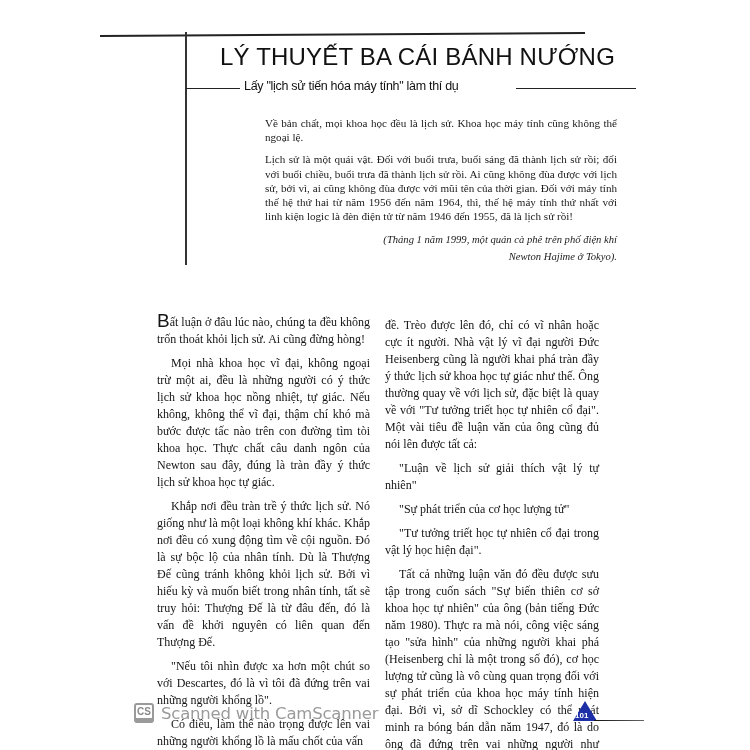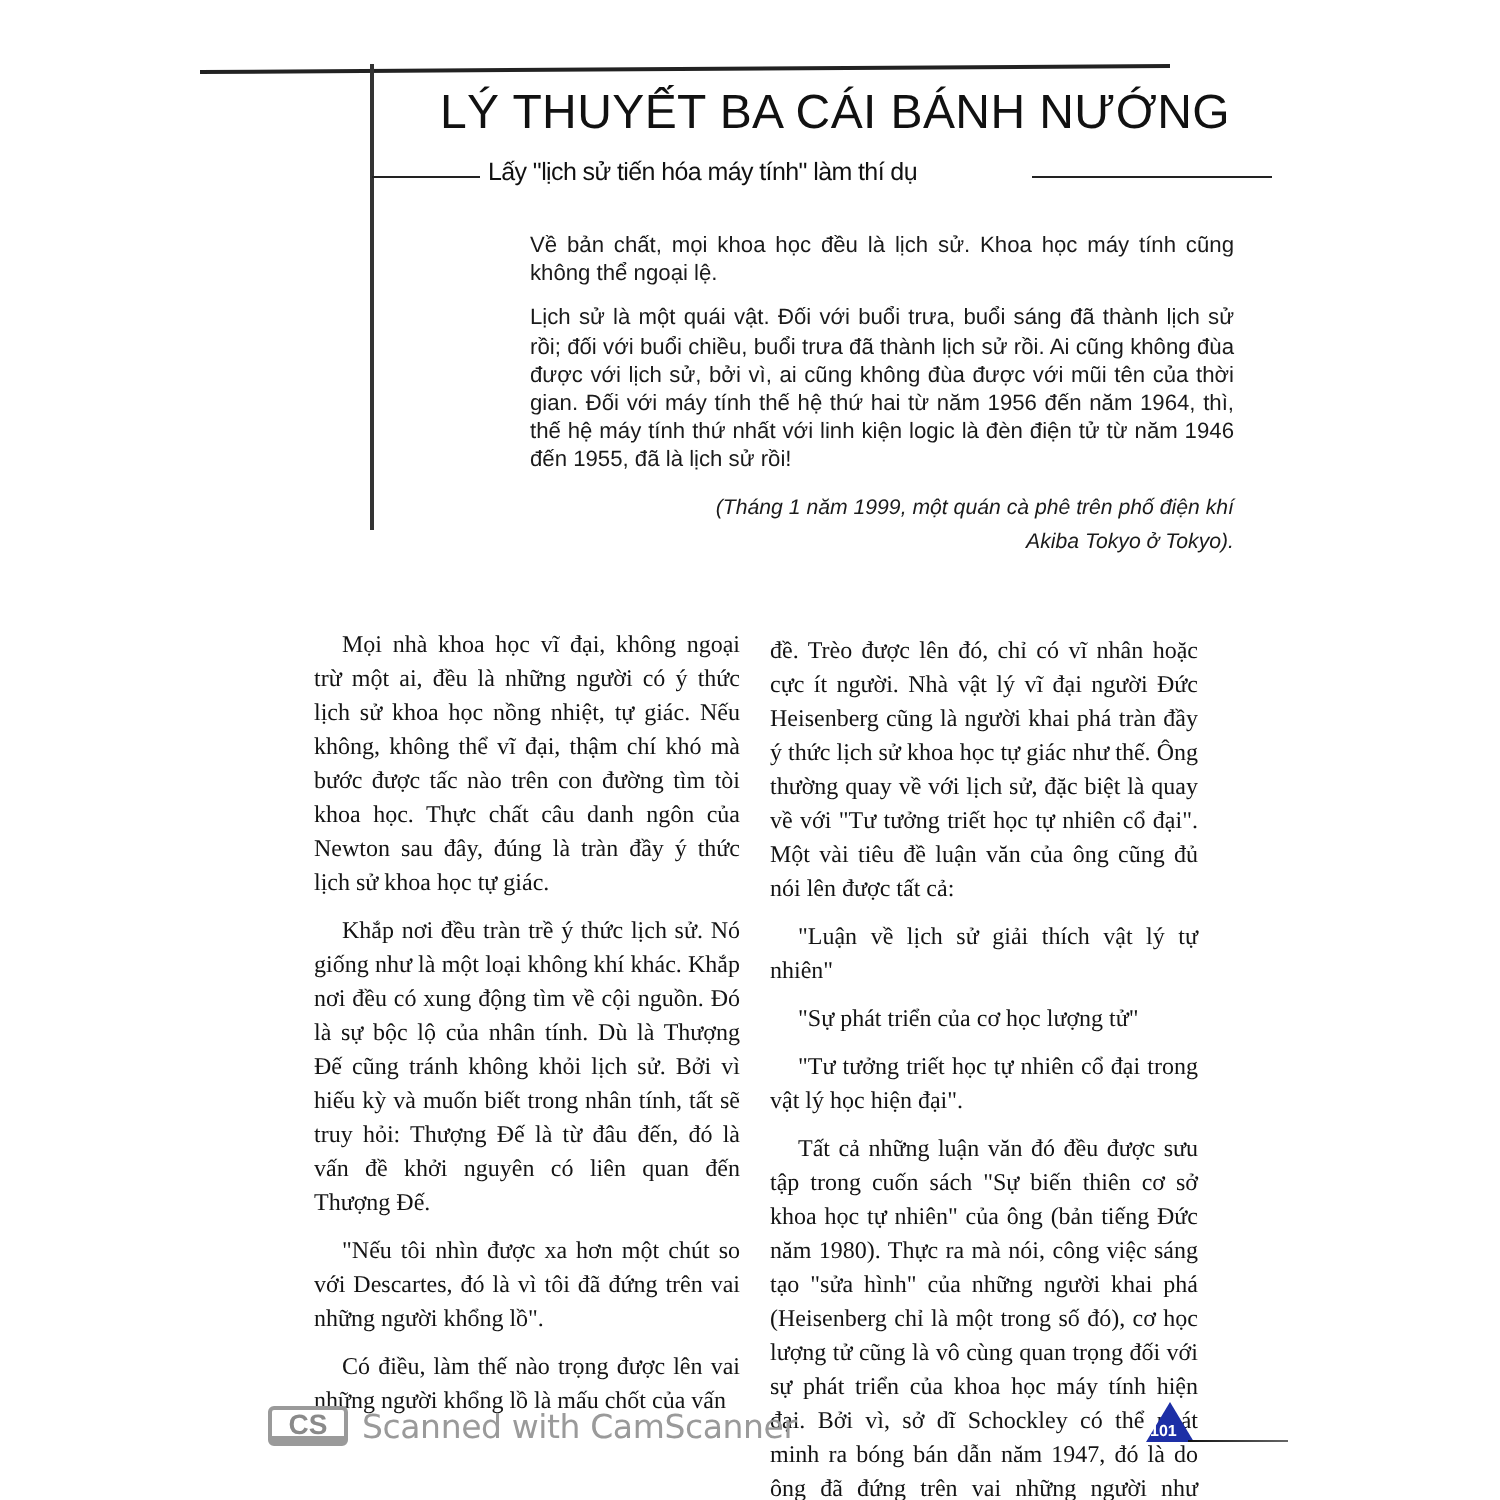--- a/index.html
+++ b/index.html
@@ -24,21 +24,21 @@
   }
   .subtitle {
     position: absolute; left: 244px; top: 79px;
     font-family: "Liberation Sans", sans-serif;
     font-size: 12.5px; letter-spacing: -0.3px;
     color: #111; white-space: nowrap;
   }
 
   .intro {
     position: absolute; left: 265px; top: 116px; width: 352px;
-    font-family: Liberation Sans, sans-serif;
+    font-family: Liberation Serif, serif;
     font-size: 11.1px; line-height: 14.2px;
     text-align: justify; color: #1a1a1a;
   }
   .intro p { margin: 0 0 8px 0; }
   .intro .quote-src {
     margin-top: 6px;
     font-style: italic; text-align: right; font-size: 10.6px; line-height: 17px;
   }
   .intro .quote-src span { display: block; }
 
@@ -56,24 +56,24 @@
     font-family: "Liberation Sans", sans-serif;
     font-size: 19px; line-height: 14px; float: none;
     vertical-align: -1px;
   }
 
   .watermark {
     position: absolute; left: 134px; top: 703px;
     display: flex; align-items: center; gap: 7px;
   }
   .cs-logo {
-    width: 40px; height: 20px; border: 2px solid #9a9a9a; border-radius: 3px;
+    width: 20px; height: 20px; border: 2px solid #9a9a9a; border-radius: 3px;
     box-sizing: border-box; border-bottom-width: 5px;
     font-family: "Liberation Sans", sans-serif; font-weight: bold;
-    font-size: 14px; color: #8a8a8a; display: flex; align-items: center; justify-content: center;
+    font-size: 10px; color: #8a8a8a; display: flex; align-items: center; justify-content: center;
     line-height: 1;
   }
   .watermark-text {
     font-family: "DejaVu Sans", sans-serif;
     font-size: 16.5px; color: #9a9a9a; letter-spacing: -0.2px; text-align: right;
   }
 
   .pagenum-wrap { position: absolute; left: 573px; top: 701px; }
   .triangle {
     width: 0; height: 0;
@@ -101,25 +101,26 @@
 <div class="rule" id="sub-rule-right"></div>
 
 <div class="title">LÝ THUYẾT BA CÁI BÁNH NƯỚNG</div>
 <div class="subtitle">Lấy "lịch sử tiến hóa máy tính" làm thí dụ</div>
 
 <div class="intro">
   <p>Về bản chất, mọi khoa học đều là lịch sử. Khoa học máy tính cũng không thể ngoại lệ.</p>
   <p>Lịch sử là một quái vật. Đối với buổi trưa, buổi sáng đã thành lịch sử rồi; đối với buổi chiều, buổi trưa đã thành lịch sử rồi. Ai cũng không đùa được với lịch sử, bởi vì, ai cũng không đùa được với mũi tên của thời gian. Đối với máy tính thế hệ thứ hai từ năm 1956 đến năm 1964, thì, thế hệ máy tính thứ nhất với linh kiện logic là đèn điện tử từ năm 1946 đến 1955, đã là lịch sử rồi!</p>
   <div class="quote-src">
     <span>(Tháng 1 năm 1999, một quán cà phê trên phố điện khí</span>
-    <span>Akiba Tokyo ở Tokyo).</span>
+    <span>Newton Hajime ở Tokyo).</span>
   </div>
 </div>
 
 <div class="col" id="col-left">
+  <p class="noindent"><span class="dropcap">B</span><span>ất luận ở đâu lúc nào, chúng ta đều không trốn thoát khỏi lịch sử. Ai cũng đừng hòng!</span></p>
   <p>Mọi nhà khoa học vĩ đại, không ngoại trừ một ai, đều là những người có ý thức lịch sử khoa học nồng nhiệt, tự giác. Nếu không, không thể vĩ đại, thậm chí khó mà bước được tấc nào trên con đường tìm tòi khoa học. Thực chất câu danh ngôn của Newton sau đây, đúng là tràn đầy ý thức lịch sử khoa học tự giác.</p>
   <p>Khắp nơi đều tràn trề ý thức lịch sử. Nó giống như là một loại không khí khác. Khắp nơi đều có xung động tìm về cội nguồn. Đó là sự bộc lộ của nhân tính. Dù là Thượng Đế cũng tránh không khỏi lịch sử. Bởi vì hiếu kỳ và muốn biết trong nhân tính, tất sẽ truy hỏi: Thượng Đế là từ đâu đến, đó là vấn đề khởi nguyên có liên quan đến Thượng Đế.</p>
   <p>"Nếu tôi nhìn được xa hơn một chút so với Descartes, đó là vì tôi đã đứng trên vai những người khổng lồ".</p>
   <p>Có điều, làm thế nào trọng được lên vai những người khổng lồ là mấu chốt của vấn</p>
 </div>
 
 <div class="col" id="col-right">
   <p class="noindent">đề. Trèo được lên đó, chỉ có vĩ nhân hoặc cực ít người. Nhà vật lý vĩ đại người Đức Heisenberg cũng là người khai phá tràn đầy ý thức lịch sử khoa học tự giác như thế. Ông thường quay về với lịch sử, đặc biệt là quay về với "Tư tưởng triết học tự nhiên cổ đại". Một vài tiêu đề luận văn của ông cũng đủ nói lên được tất cả:</p>
   <p>"Luận về lịch sử giải thích vật lý tự nhiên"</p>
   <p>"Sự phát triển của cơ học lượng tử"</p>

